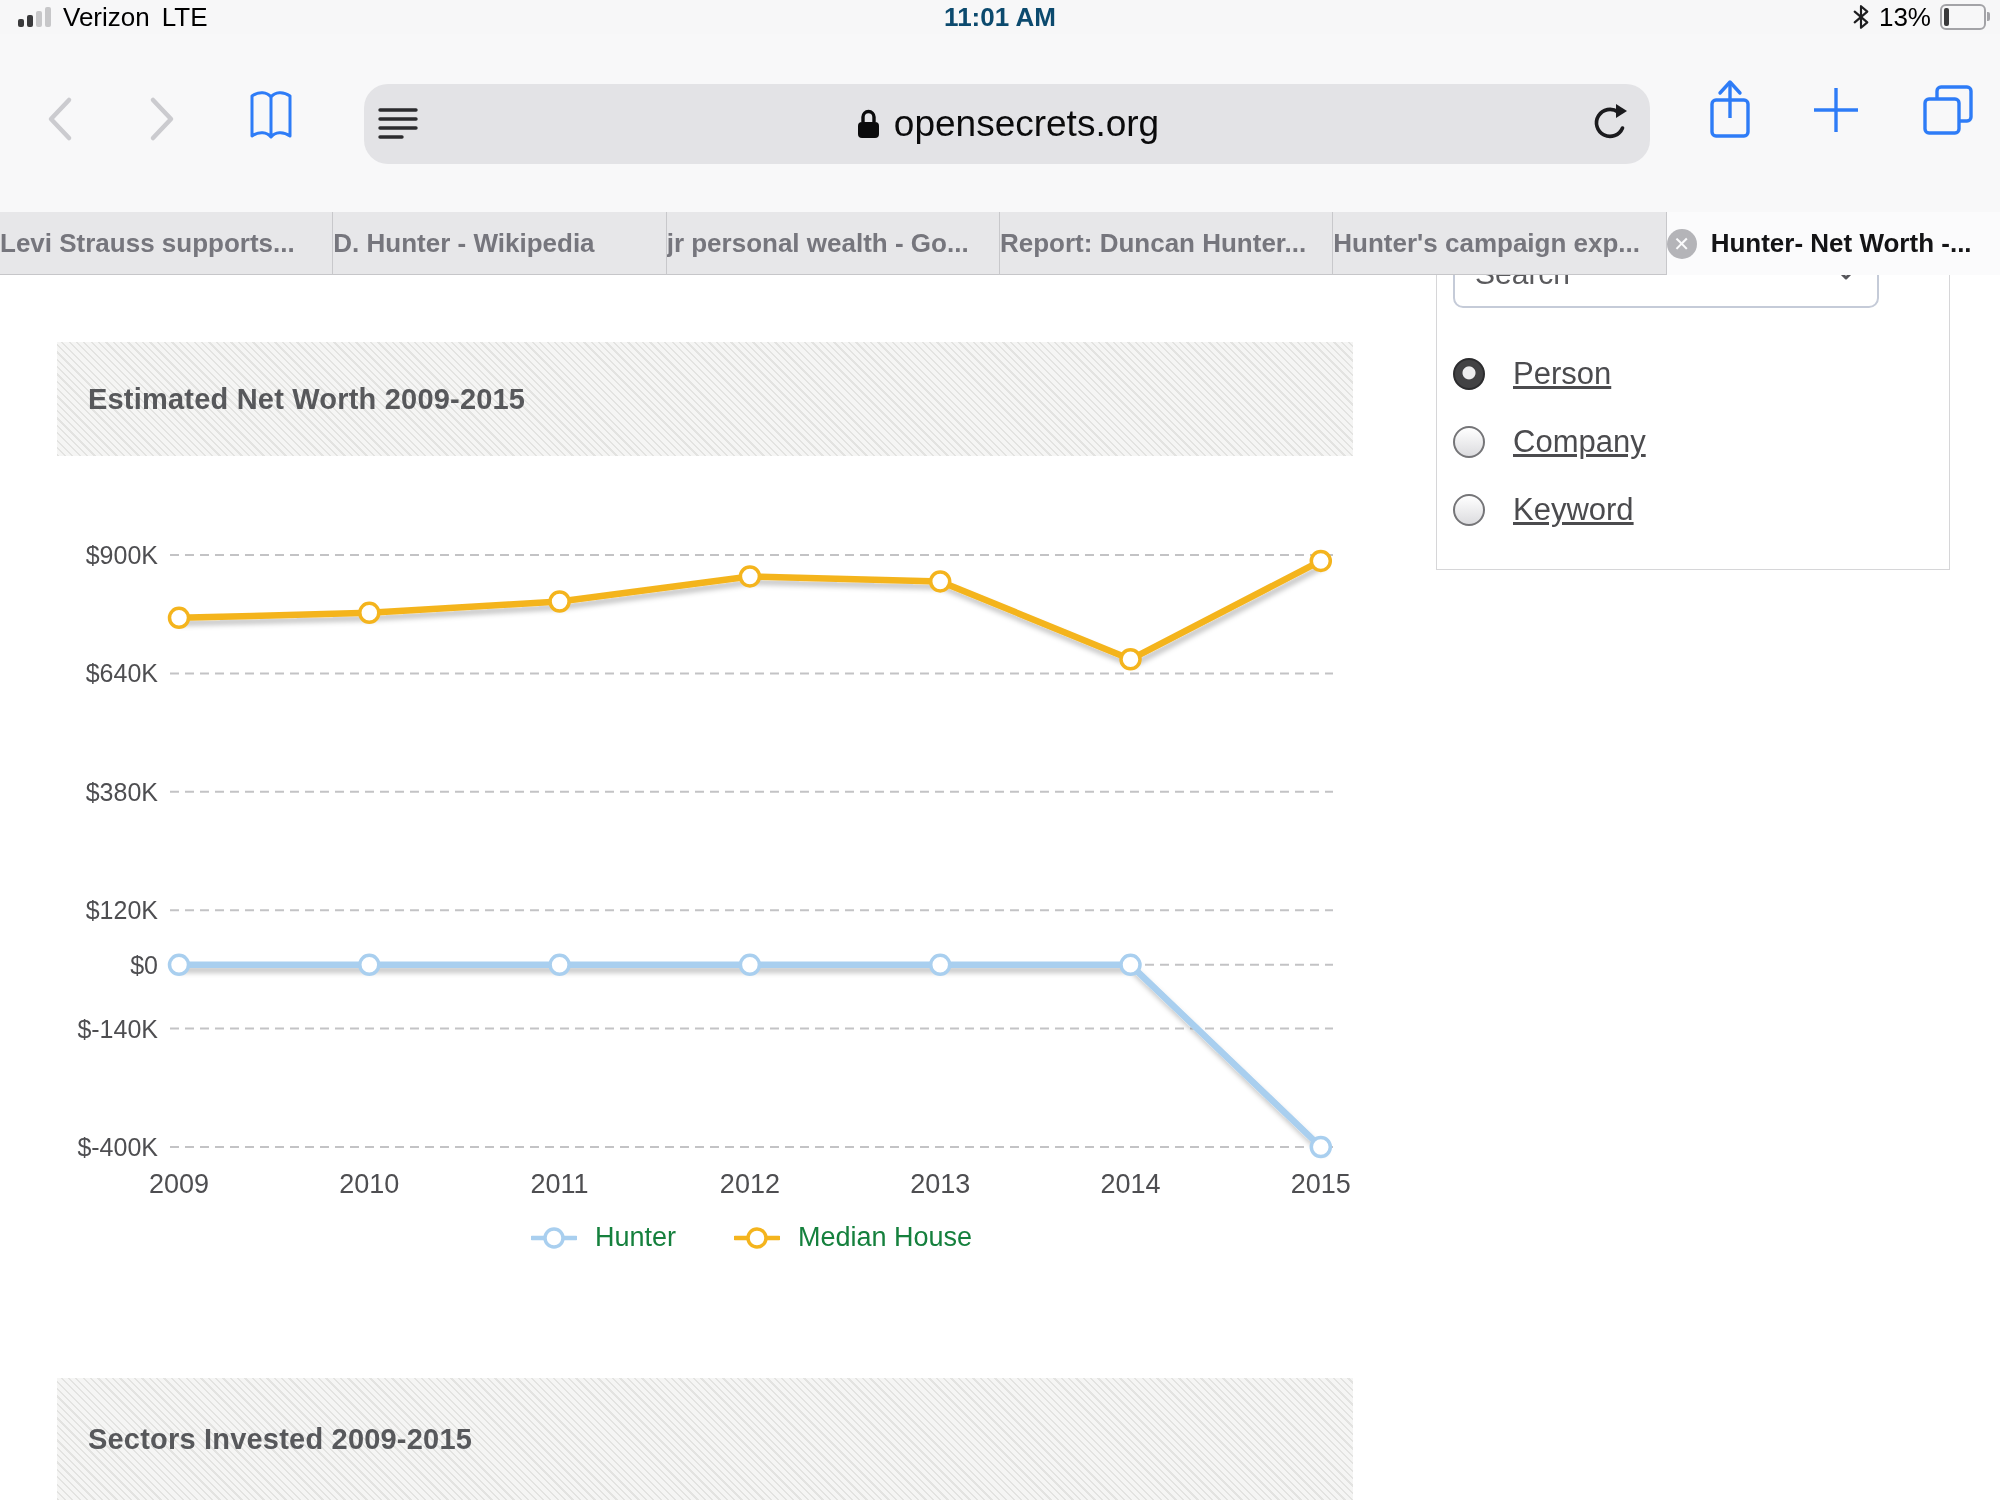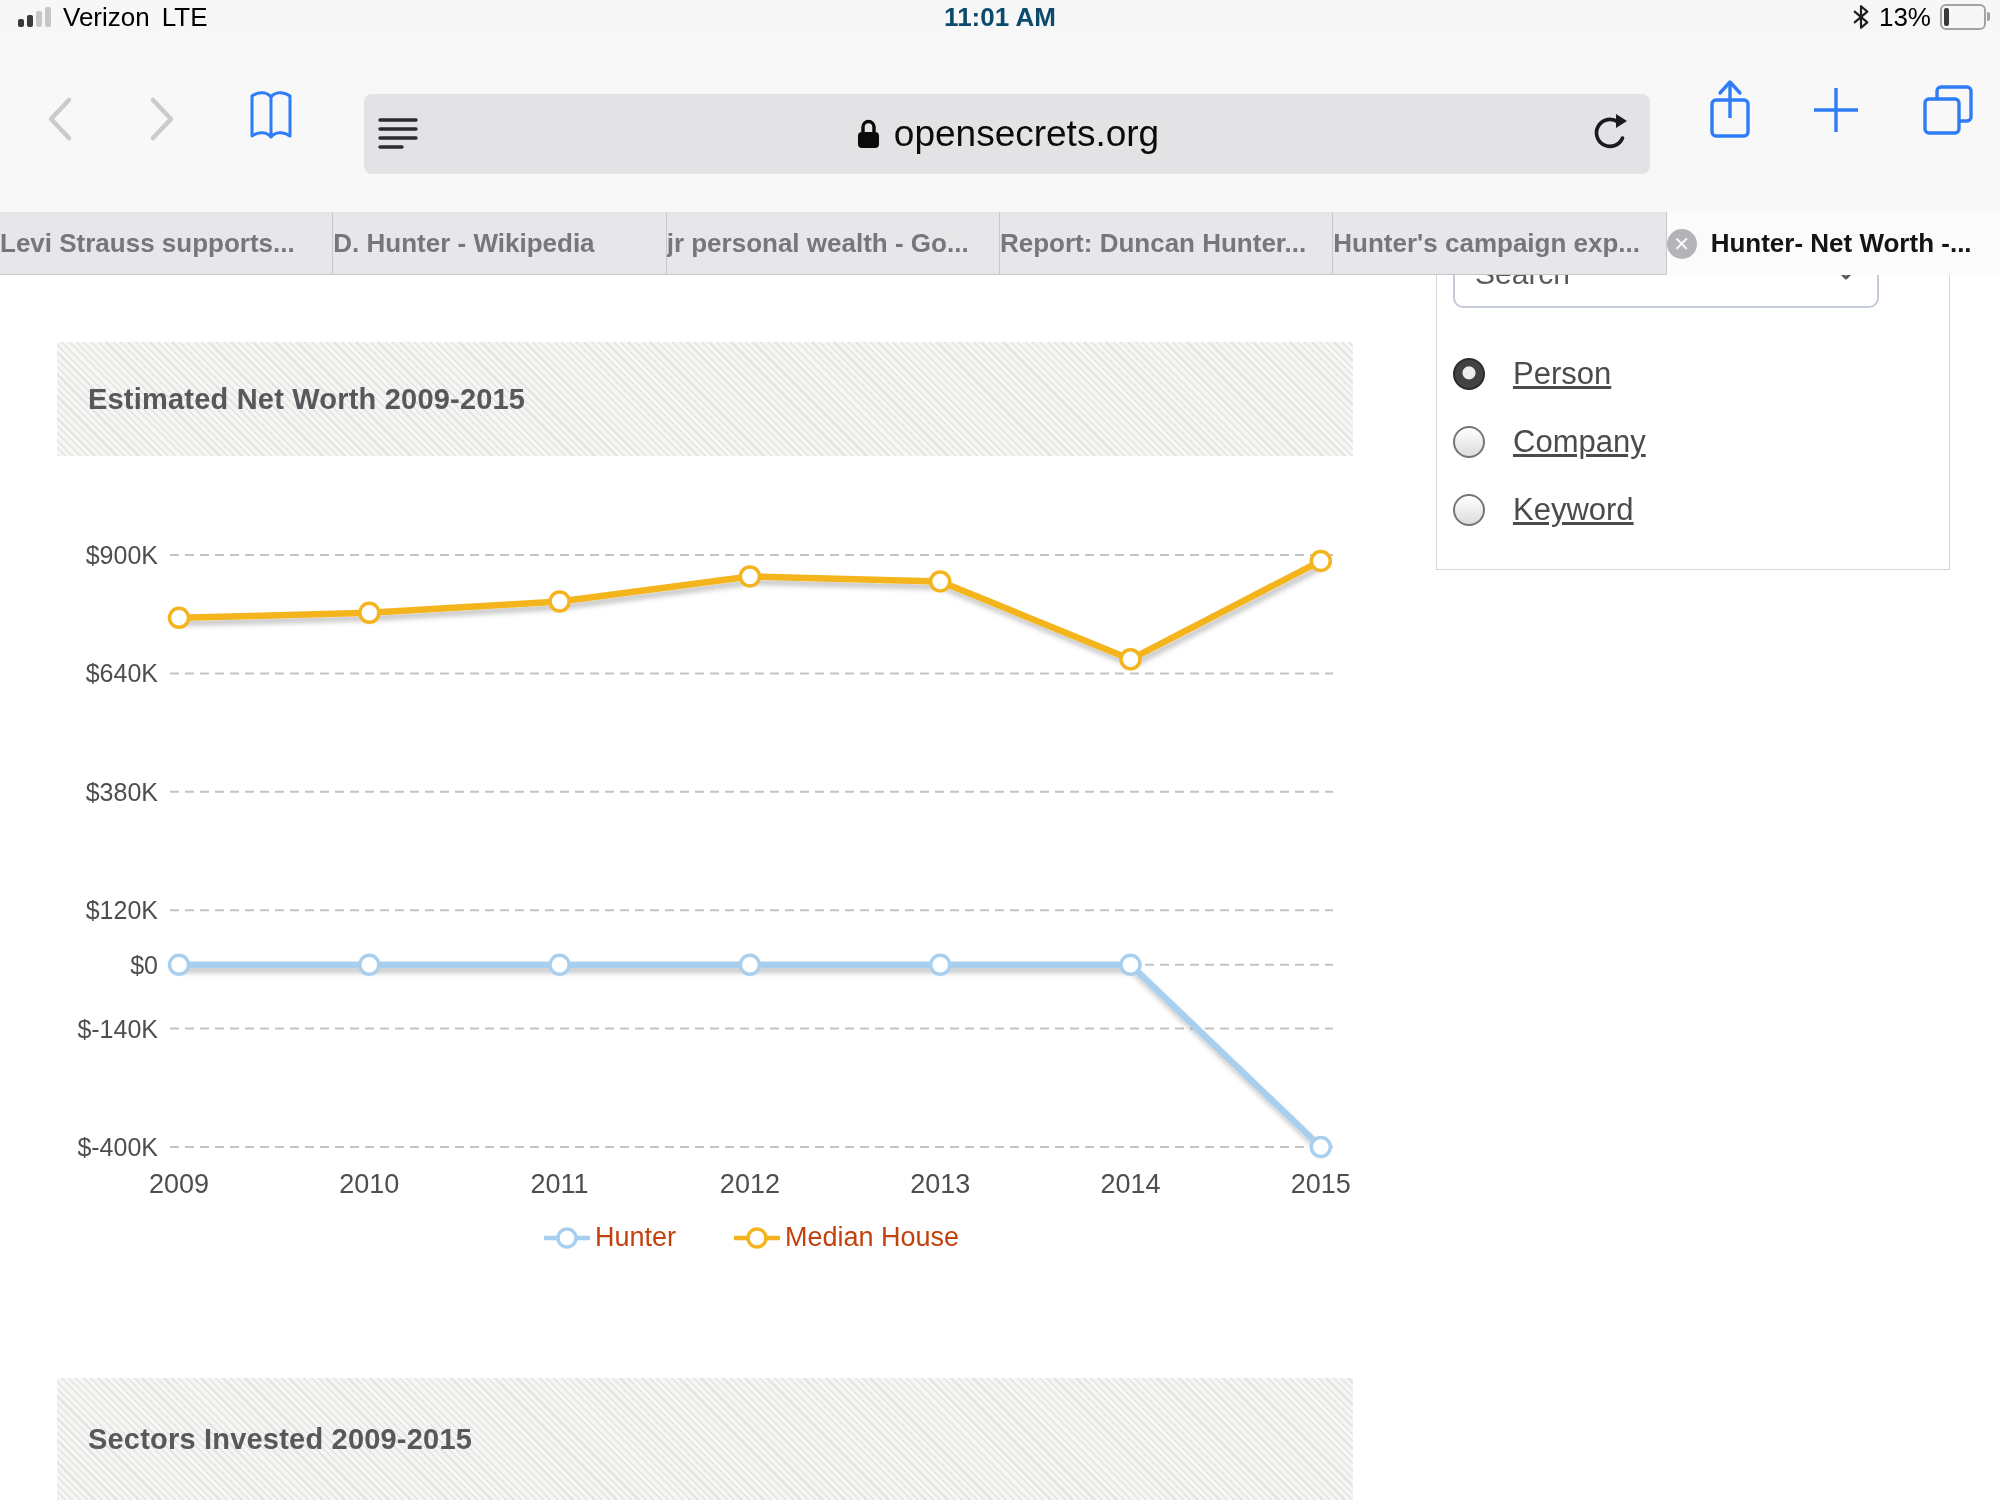--- a/index.html
+++ b/index.html
@@ -13,21 +13,21 @@
   .sig i.on{background:#3a3a3c;}
   .sb-txt{font-size:26px;color:#000;}
   .sb-time{position:absolute;left:0;top:0;width:2000px;height:34px;display:flex;align-items:center;justify-content:center;font-size:26px;font-weight:bold;color:#0c4a6e;}
   .sb-right{position:absolute;right:14px;top:0;height:34px;display:flex;align-items:center;gap:9px;}
   .batt{position:relative;width:42px;height:22px;border:2px solid #a3a3a7;border-radius:6px;}
   .batt .fill{position:absolute;left:2px;top:2px;bottom:2px;width:5px;background:#3a3a3c;border-radius:2px;}
   .batt .nub{position:absolute;right:-6px;top:6px;width:3px;height:9px;background:#a3a3a7;border-radius:0 2px 2px 0;}
   
   .toolbar{position:absolute;left:0;top:34px;width:2000px;height:178px;background:#f8f8f9;z-index:20;}
   .tb-btn{position:absolute;top:62px;background:none;border:none;padding:0;cursor:default;}
-  .urlfield{position:absolute;left:364px;top:60px;width:1286px;height:80px;background:#e3e3e6;border-radius:8px;}
+  .urlfield{position:absolute;left:364px;top:50px;width:1286px;height:80px;background:#e3e3e6;border-radius:24px;}
   .urltext{position:absolute;left:0;top:0;width:100%;height:100%;display:flex;align-items:center;justify-content:center;gap:12px;font-size:37px;color:#0b0b0c;}
   
   .tabbar{position:absolute;left:0;top:212px;width:2000px;height:63px;display:flex;z-index:20;background:#e7e7e9;}
   .tab{box-sizing:border-box;width:333.4px;height:63px;display:flex;align-items:center;justify-content:flex-start;gap:14px;
        background:#e7e7e9;border-right:1px solid #c8c8cb;border-bottom:1px solid #c6c6c9;
        font-size:26px;font-weight:bold;color:#76767d;overflow:hidden;white-space:nowrap;}
   .tab.active{background:#fbfbfc;border-bottom:none;border-right:none;color:#141416;}
   .tab-close{width:30px;height:30px;border-radius:50%;background:#b4b4b8;color:#fbfbfc;display:flex;align-items:center;justify-content:center;font-size:20px;font-weight:bold;flex:0 0 auto;}
   
   .hatch{position:absolute;background-color:#f5f5f4;
@@ -41,21 +41,21 @@
              border:2px solid #c5cbd8;border-radius:10px;background:#fff;
              display:flex;align-items:center;justify-content:space-between;padding:0 20px;}
   .searchbox .stext{font-size:30px;color:#5a5a5d;}
   .radio-row{position:absolute;left:16px;height:40px;display:flex;align-items:center;gap:28px;}
   .radio{width:32px;height:32px;border-radius:50%;box-sizing:border-box;border:2px solid #757578;background:linear-gradient(#ffffff,#dcdcdf);flex:0 0 auto;}
   .radio.selected{border:2px solid #2c2c2e;background:radial-gradient(circle at 50% 46%,#ededee 0 6px,#424244 7px 100%);}
   .radio-label{font-size:31px;color:#4b4b4e;text-decoration:underline;}
   
   .chart-svg{position:absolute;left:0;top:0;z-index:1;}
   .legend{position:absolute;left:170px;top:1222px;width:1163px;display:flex;justify-content:center;gap:58px;z-index:2;}
-  .legend-item{display:flex;align-items:center;gap:5px;font-size:27px;color:#c2410c;}
+  .legend-item{display:flex;align-items:center;gap:18px;font-size:27px;color:#15803d;}
 </style>
 </head>
 <body>
 
 <div class="screen">
 
   <svg class="chart-svg" width="2000" height="1500" viewBox="0 0 2000 1500">
     <defs>
       <filter id="lineShadow" x="-20%" y="-20%" width="140%" height="160%">
         <feDropShadow dx="2" dy="5" stdDeviation="2.5" flood-color="#000000" flood-opacity="0.22"></feDropShadow>

